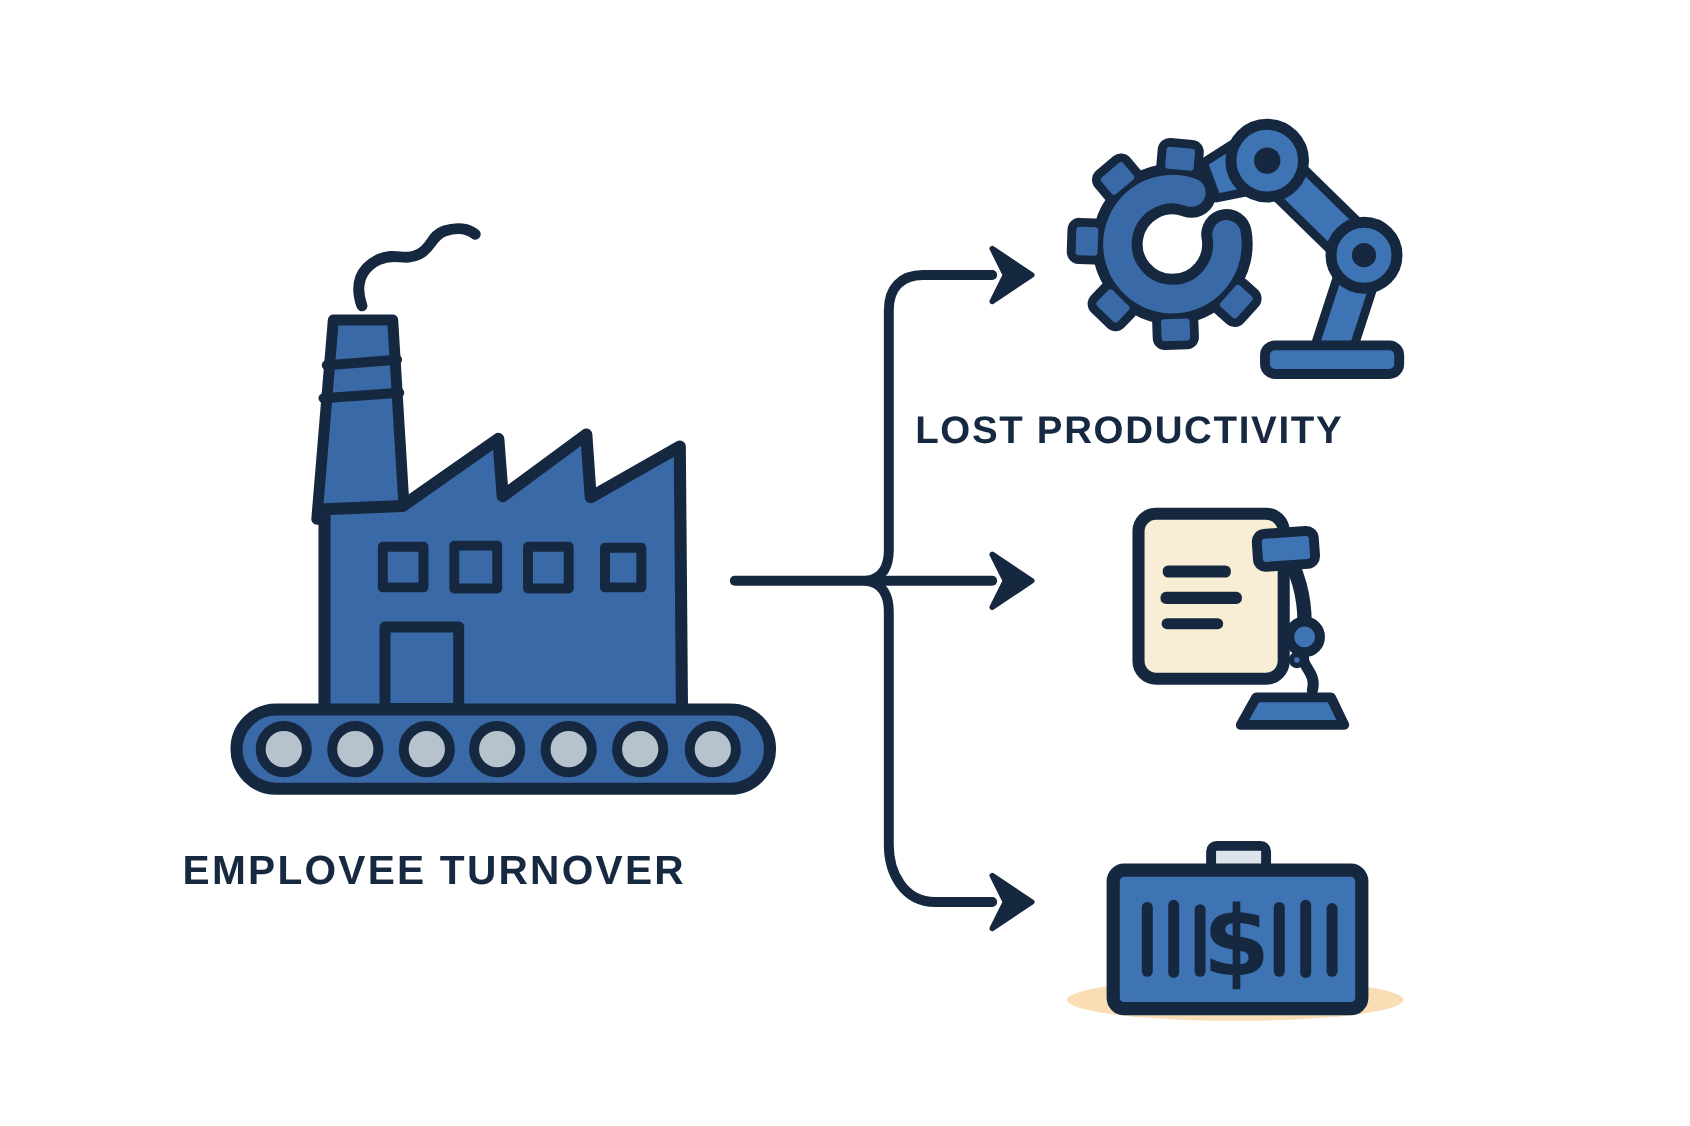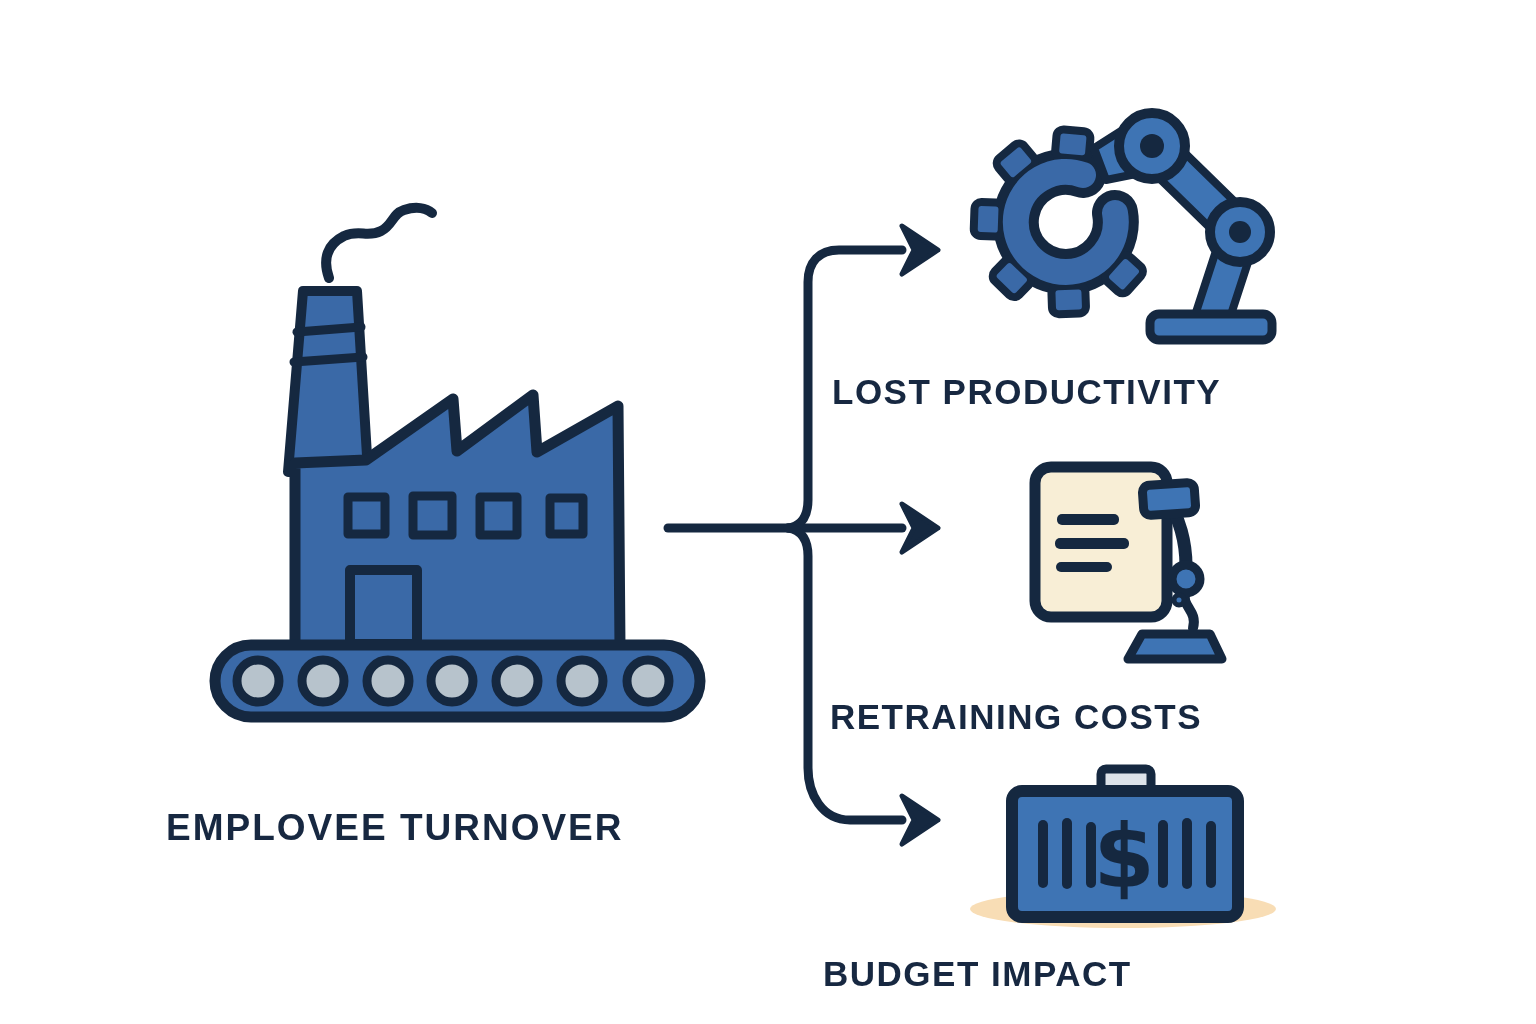--- a/index.html
+++ b/index.html
@@ -15,21 +15,21 @@
   html,body{margin:0;padding:0;background:#e8e8e8;}
   .canvas{
     position:relative;width:1536px;height:1024px;background:#ffffff;
     overflow:hidden;font-family:"Liberation Sans", sans-serif;
   }
   .canvas svg{position:absolute;left:0;top:0;}
   .label{
     position:absolute;font-weight:700;color:var(--text);
     line-height:1;white-space:nowrap;
   }
-  .label-source{left:166px;top:773px;width:600px;font-size:37px;letter-spacing:2px;margin-top:36px;}
+  .label-source{left:166px;top:773px;width:600px;font-size:37px;letter-spacing:2px;}
   .label-out1{left:832px;top:374px;width:600px;font-size:35px;letter-spacing:1.5px;}
   .label-out2{left:830px;top:699px;width:600px;font-size:35px;letter-spacing:1.5px;}
   .label-out3{left:823px;top:956px;width:600px;font-size:35px;letter-spacing:1.5px;}
   .st-navy{stroke:var(--navy);fill:none;stroke-linecap:round;stroke-linejoin:round;}
   .f-blue{fill:var(--blue);stroke:var(--navy);stroke-linejoin:round;}
   .f-accent{fill:var(--accent);stroke:var(--navy);stroke-linejoin:round;}
   .f-navy{fill:var(--navy);}
 </style>
 </head>
 <body>
@@ -119,16 +119,14 @@
         <rect class="f-navy" x="1158" y="820" width="10" height="68" rx="5"></rect>
         <rect class="f-navy" x="1182" y="818" width="10" height="71" rx="5"></rect>
         <rect class="f-navy" x="1206" y="821" width="10" height="67" rx="5"></rect>
       </g>
       <text x="1124" y="886" text-anchor="middle" font-family="'DejaVu Sans', sans-serif" font-size="88" font-weight="bold" fill="#152840">$</text>
     </g>
   </svg>
 
   <div class="label label-source">EMPLOVEE TURNOVER</div>
   <div class="label label-out1">LOST PRODUCTIVITY</div>
-  <div class="label label-out2">RETRAINING COSTS</div>
-  <div class="label label-out3">BUDGET IMPACT</div>
 
 </div>
 
 </body></html>

